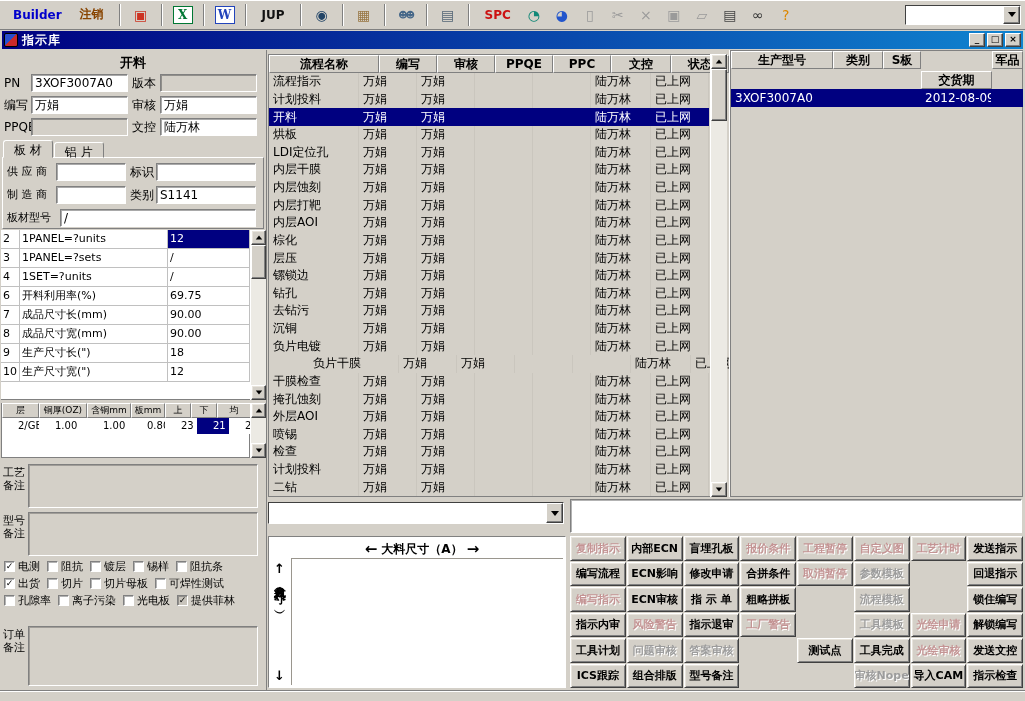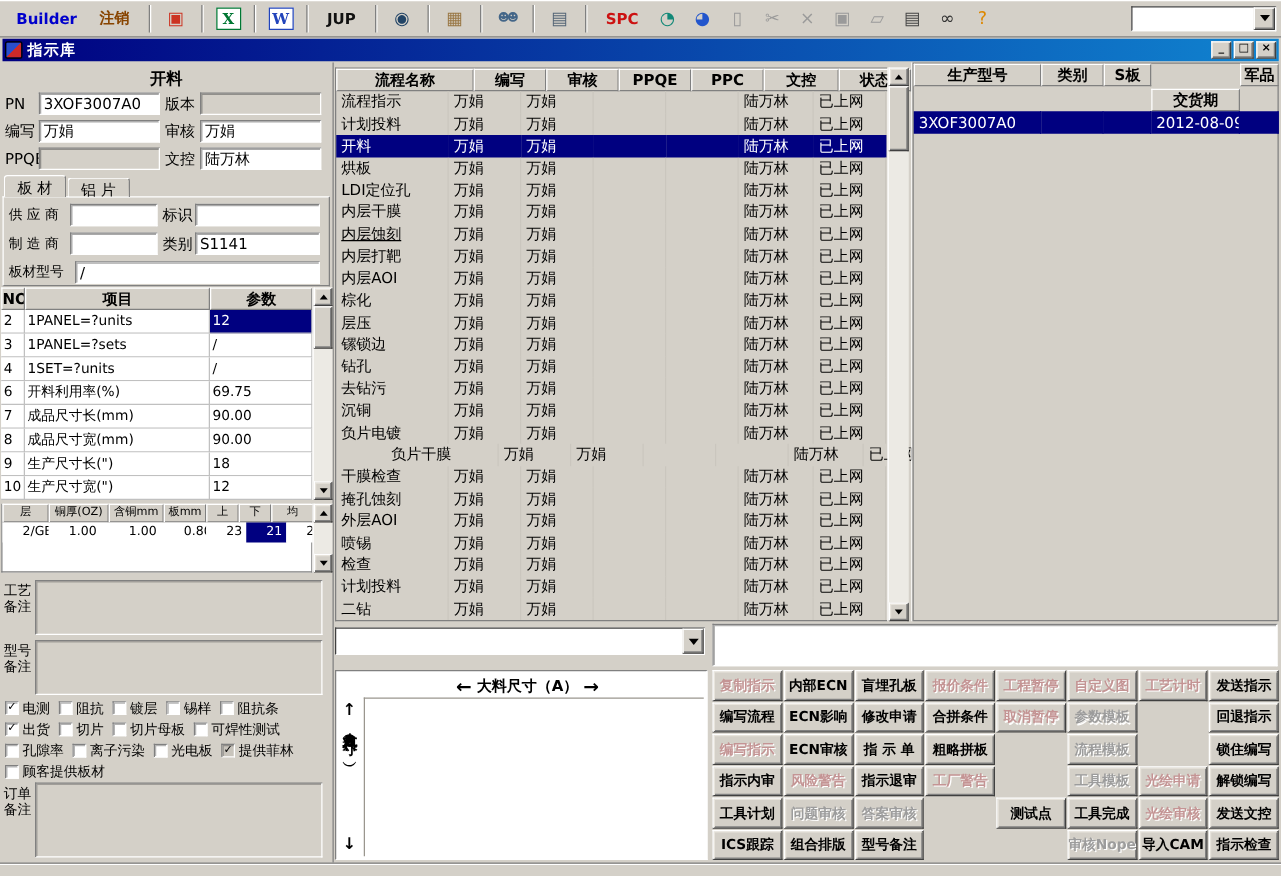--- a/index.html
+++ b/index.html
@@ -222,25 +222,20 @@
 
     <div class="fl" style="left:7px;top:136px;font-size:11px">制 造 商</div>
     <div class="fv" style="left:56px;top:136px;width:70px"></div>
     <div class="fl" style="left:130px;top:136px">类别</div>
     <div class="fv" style="left:156px;top:136px;width:100px">S1141</div>
 
     <div class="fl" style="left:7px;top:159px;font-size:11px">板材型号</div>
     <div class="fv" style="left:60px;top:159px;width:196px">/</div>
 
     <div class="param-table">
-      <div class="thead">
-          <div class="gh" style="width: 19px;">NO</div>
-          <div class="gh" style="width: 148px;">项目</div>
-          <div class="gh" style="width: 82px;">参数</div>
-        </div>
       <div>
           <div class="prow">
             <div class="pcell" style="width: 19px;">2</div>
             <div class="pcell" style="width: 148px;">1PANEL=?units</div>
             <div class="pcell cellsel" style="width: 82px;">12</div>
           </div>
           <div class="prow">
             <div class="pcell" style="width: 19px;">3</div>
             <div class="pcell" style="width: 148px;">1PANEL=?sets</div>
             <div class="pcell" style="width: 82px;">/</div>
@@ -376,26 +371,20 @@
             <div class="cbbox"></div>
             <div class="cblab">离子污染</div>
           </div>
           <div class="cbitem">
             <div class="cbbox"></div>
             <div class="cblab">光电板</div>
           </div>
           <div class="cbitem">
             <div class="cbbox grayed">✓</div>
             <div class="cblab">提供菲林</div>
-          </div>
-        </div>
-        <div class="cbrow">
-          <div class="cbitem">
-            <div class="cbbox"></div>
-            <div class="cblab">顾客提供板材</div>
           </div>
         </div>
       </div>
 
     <div class="memo-label" style="top:578px">订单备注</div>
     <div class="memo-box" style="top:576px;height:60px"></div>
   </div>
 
   <div class="mid-panel">
     <div class="flow-table">
@@ -457,21 +446,21 @@
           <div class="ftr">
             <div class="ftc" style="width: 90px;">内层干膜</div>
             <div class="ftc" style="width: 58px;">万娟</div>
             <div class="ftc" style="width: 58px;">万娟</div>
             <div class="ftc" style="width: 58px;"></div>
             <div class="ftc" style="width: 58px;"></div>
             <div class="ftc" style="width: 60px;">陆万林</div>
             <div class="ftc" style="width: 58px;">已上网</div>
           </div>
           <div class="ftr">
-            <div class="ftc" style="width: 90px; text-decoration: underline;">内层蚀刻</div>
+            <div class="ftc" style="width: 90px;">内层蚀刻</div>
             <div class="ftc" style="width: 58px;">万娟</div>
             <div class="ftc" style="width: 58px;">万娟</div>
             <div class="ftc" style="width: 58px;"></div>
             <div class="ftc" style="width: 58px;"></div>
             <div class="ftc" style="width: 60px;">陆万林</div>
             <div class="ftc" style="width: 58px;">已上网</div>
           </div>
           <div class="ftr">
             <div class="ftc" style="width: 90px;">内层打靶</div>
             <div class="ftc" style="width: 58px;">万娟</div>

